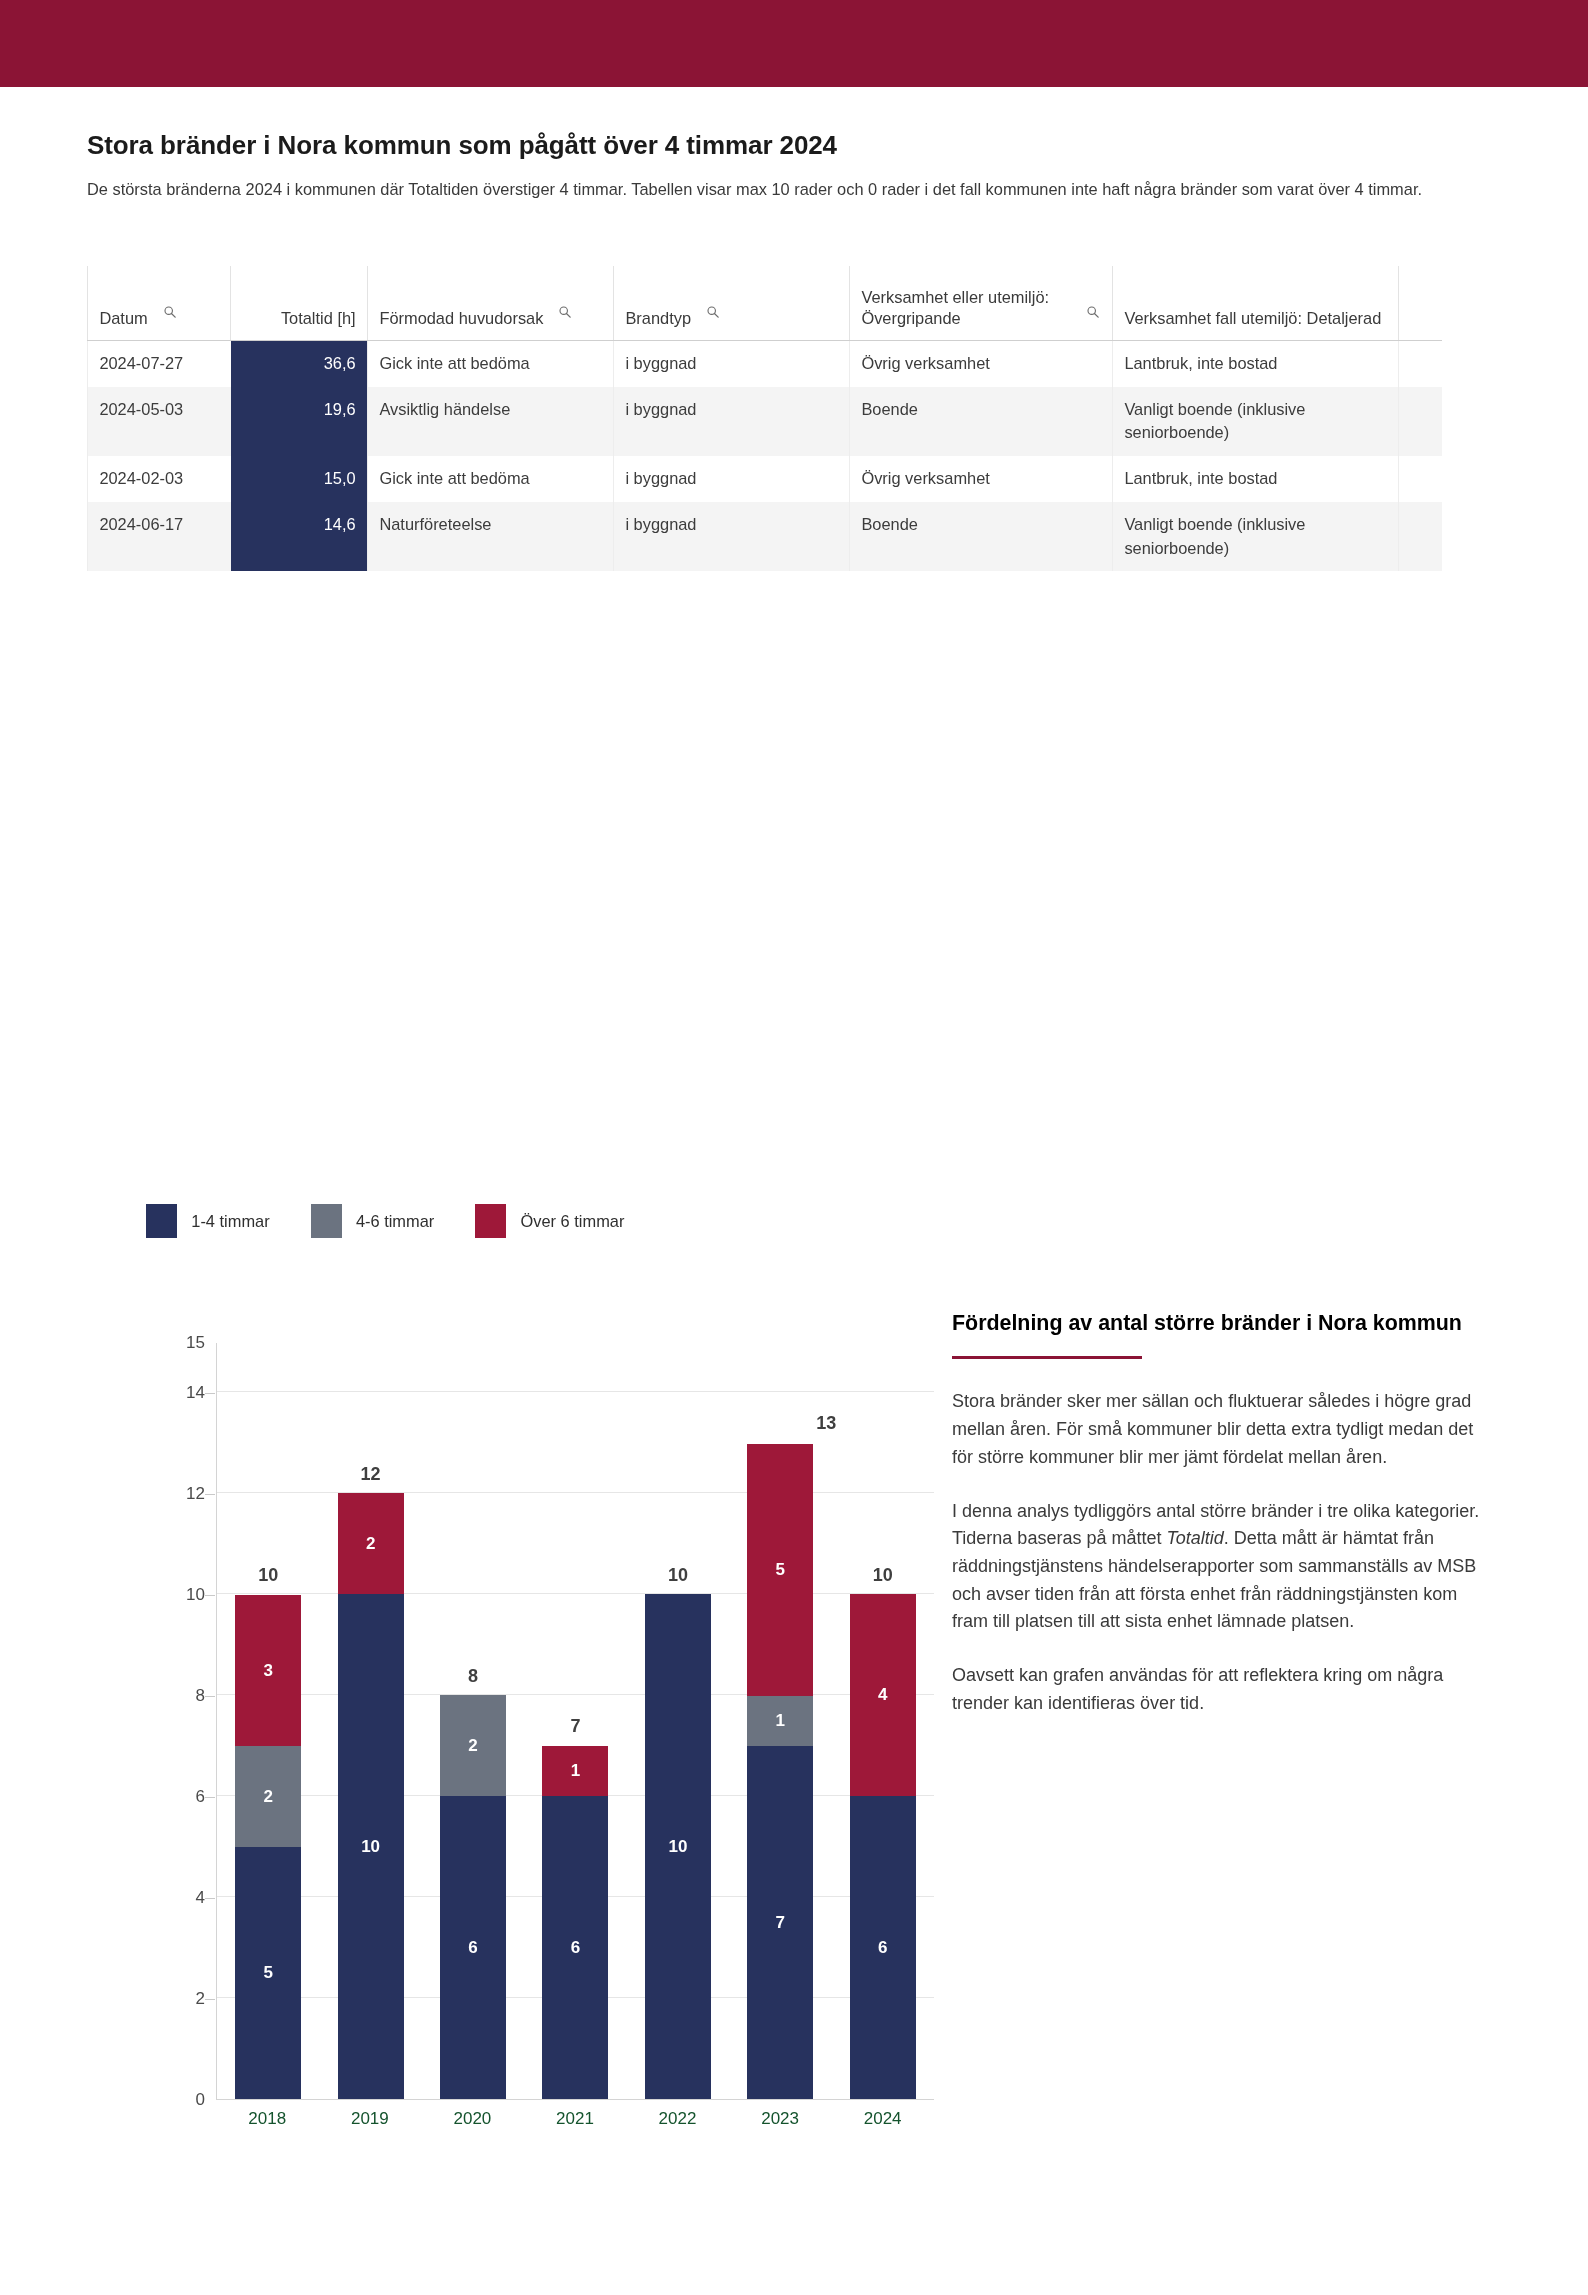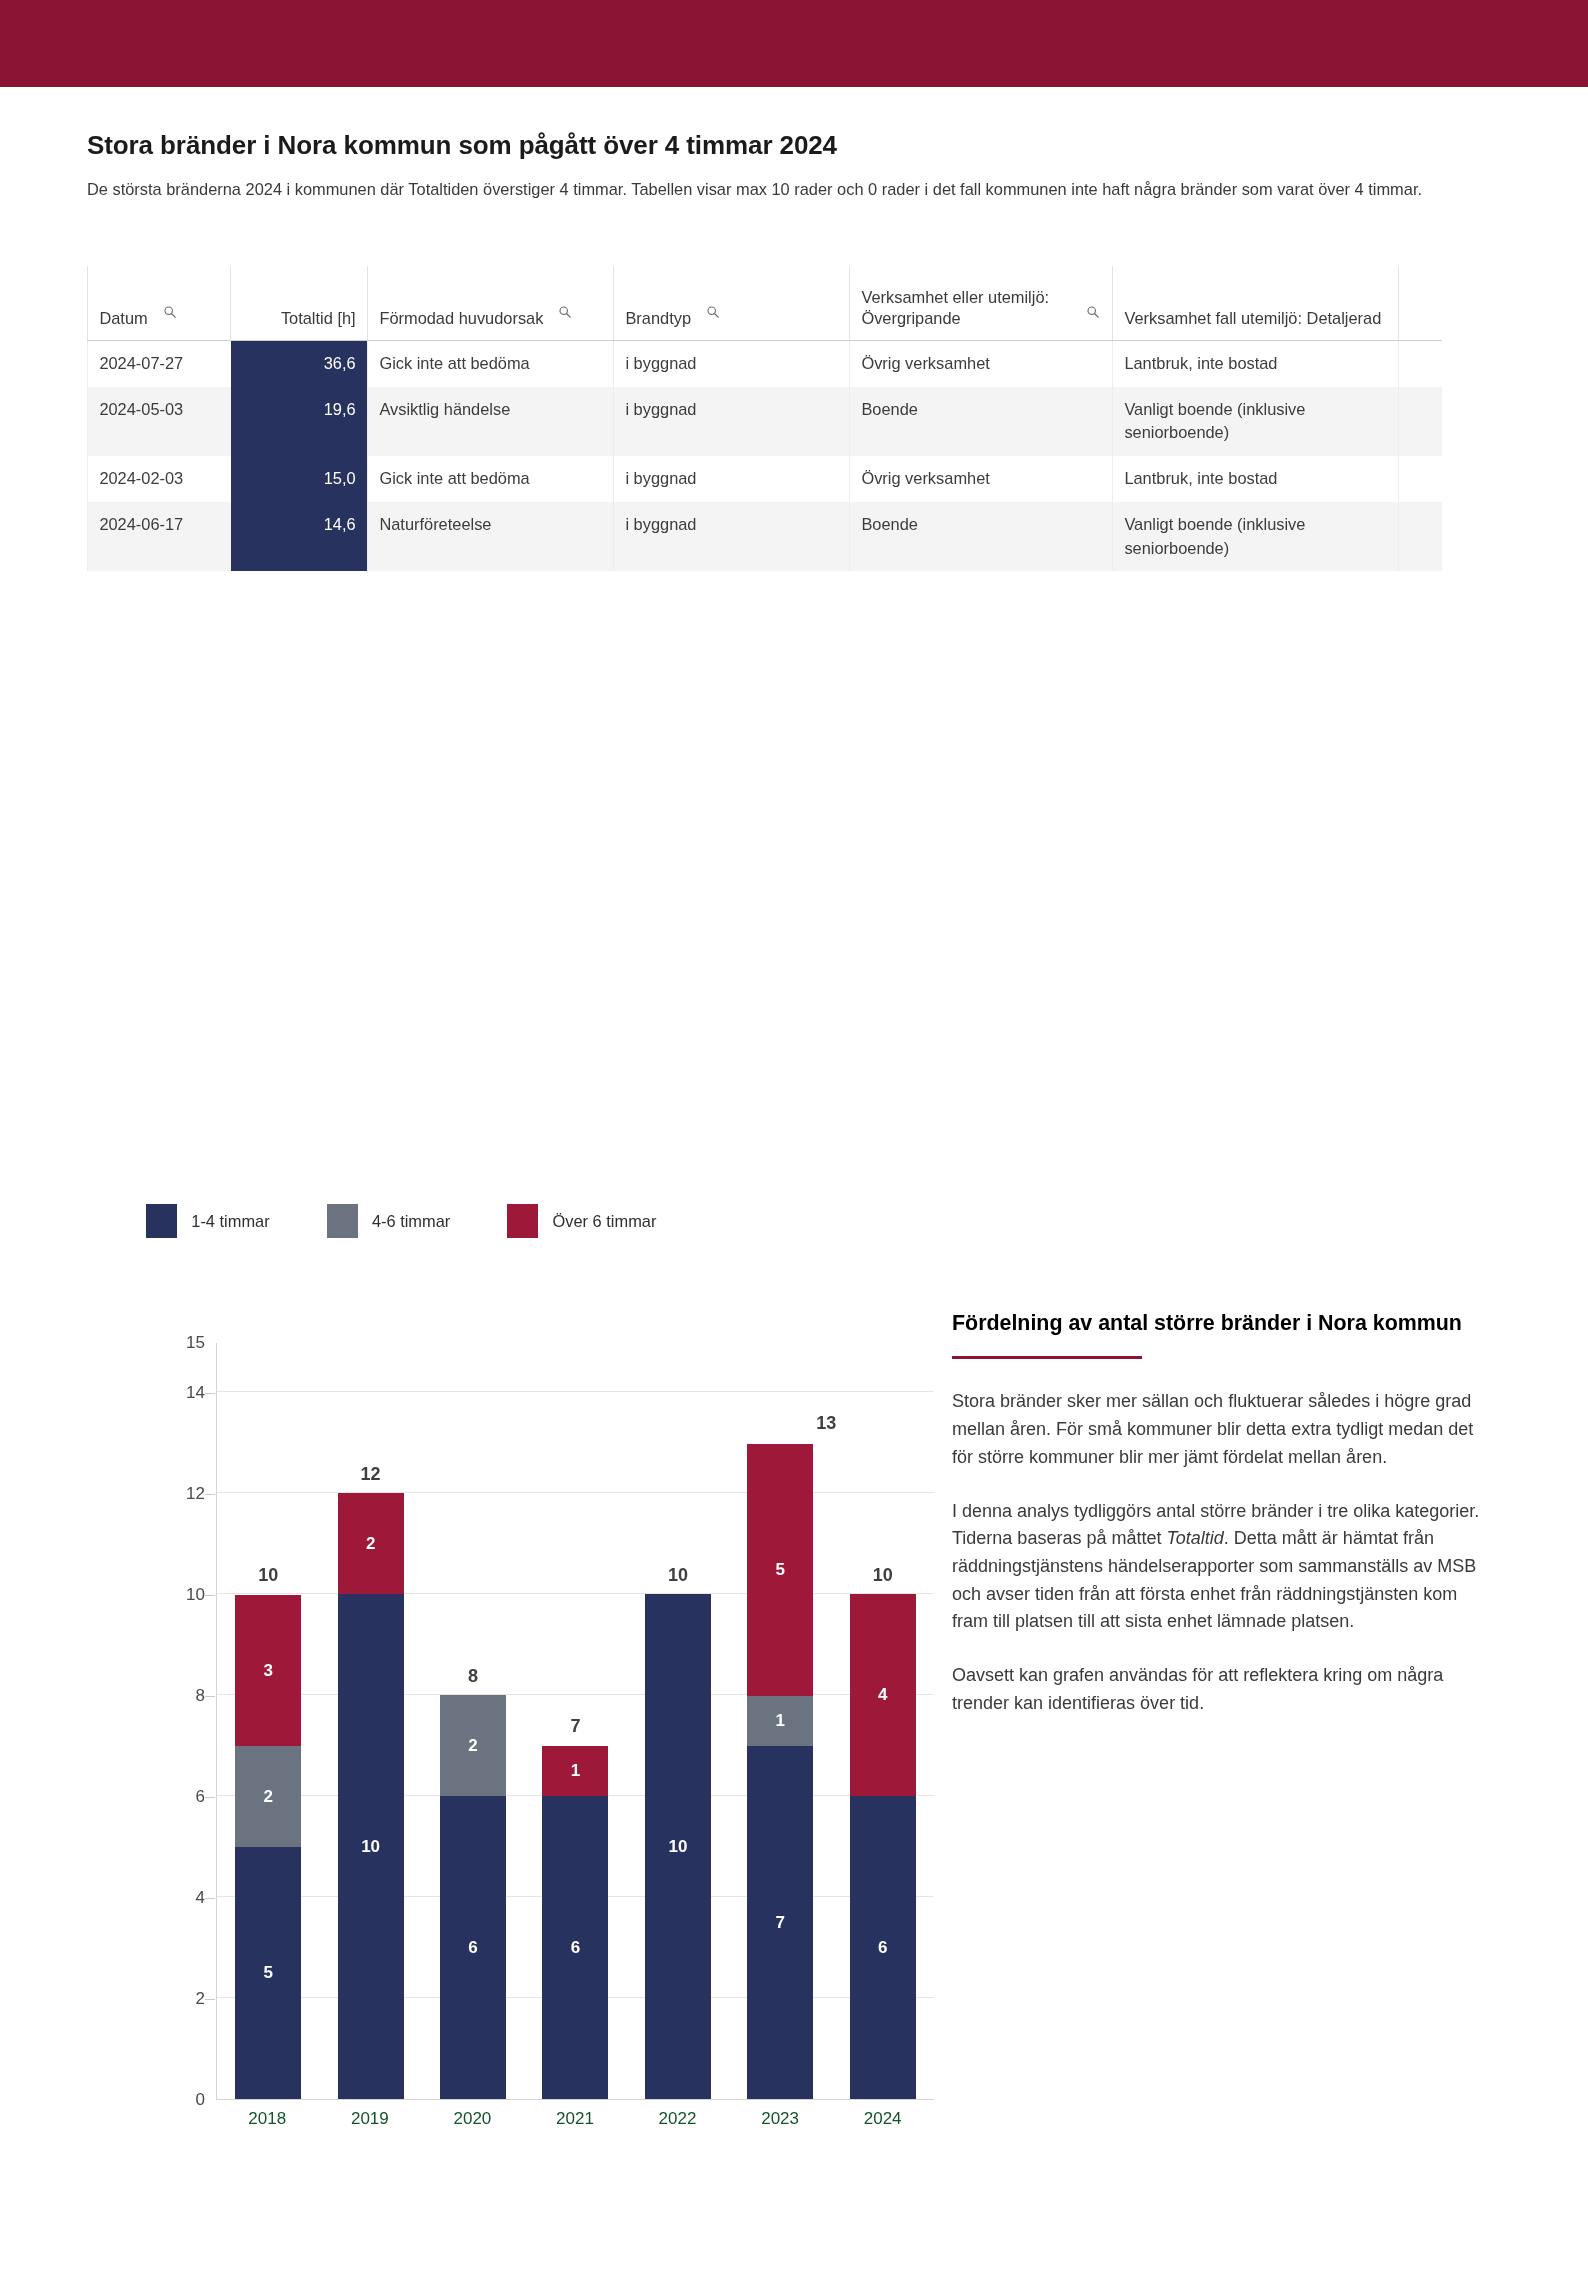--- a/index.html
+++ b/index.html
@@ -106,21 +106,21 @@
   .col-verk  { width: 263px; }
   .col-det   { width: 286px; }
   .col-pad   { width: 43px; }
 
   
   .legend {
     position: absolute;
     left: 146px; top: 1117px;
     display: flex;
     align-items: center;
-    gap: 16px;
+    gap: 0px;
     font-size: 16.4px;
   }
   .legend-item { display: flex; align-items: center; margin-right: 41px; }
   .legend-sw { width: 31px; height: 34px; margin-right: 14.3px; }
   .legend-label { color: #2f2f2f; }
 
   
   .chart {
     position: absolute;
     left: 87px; top: 1236px;

